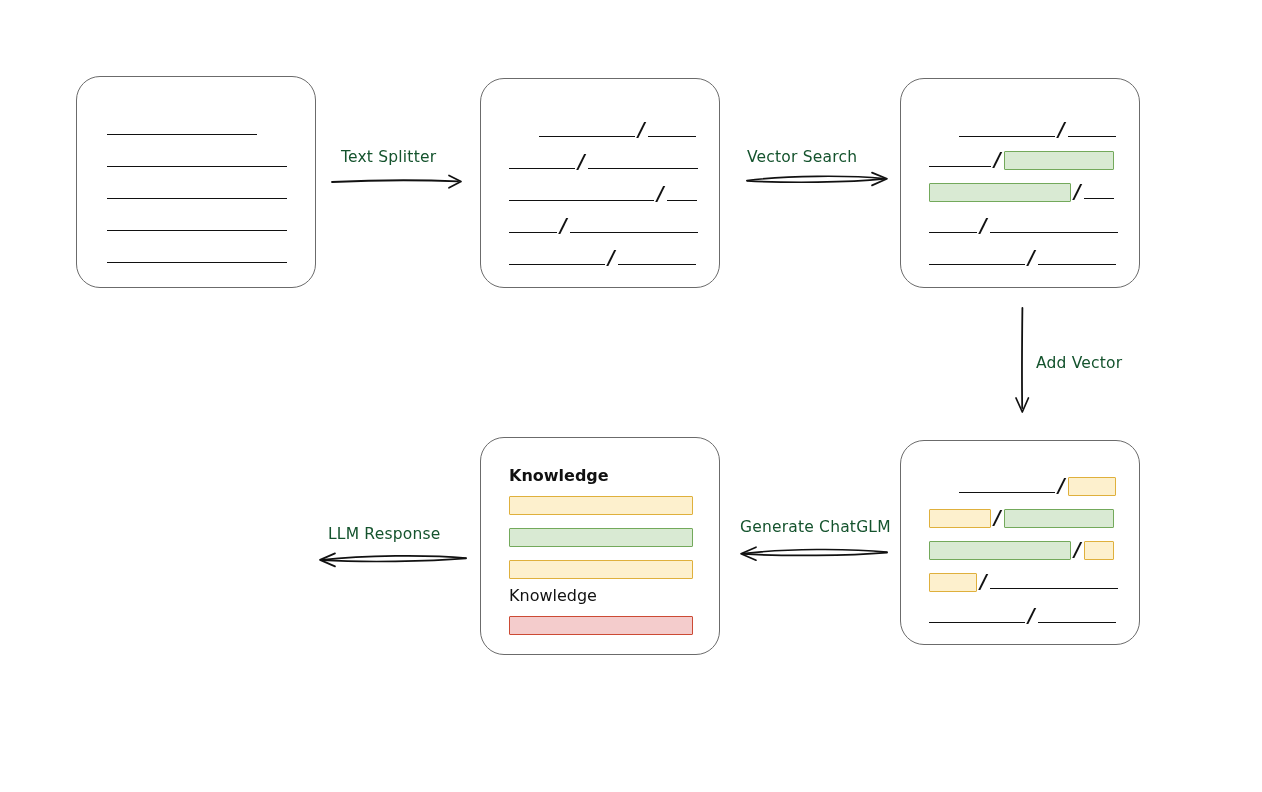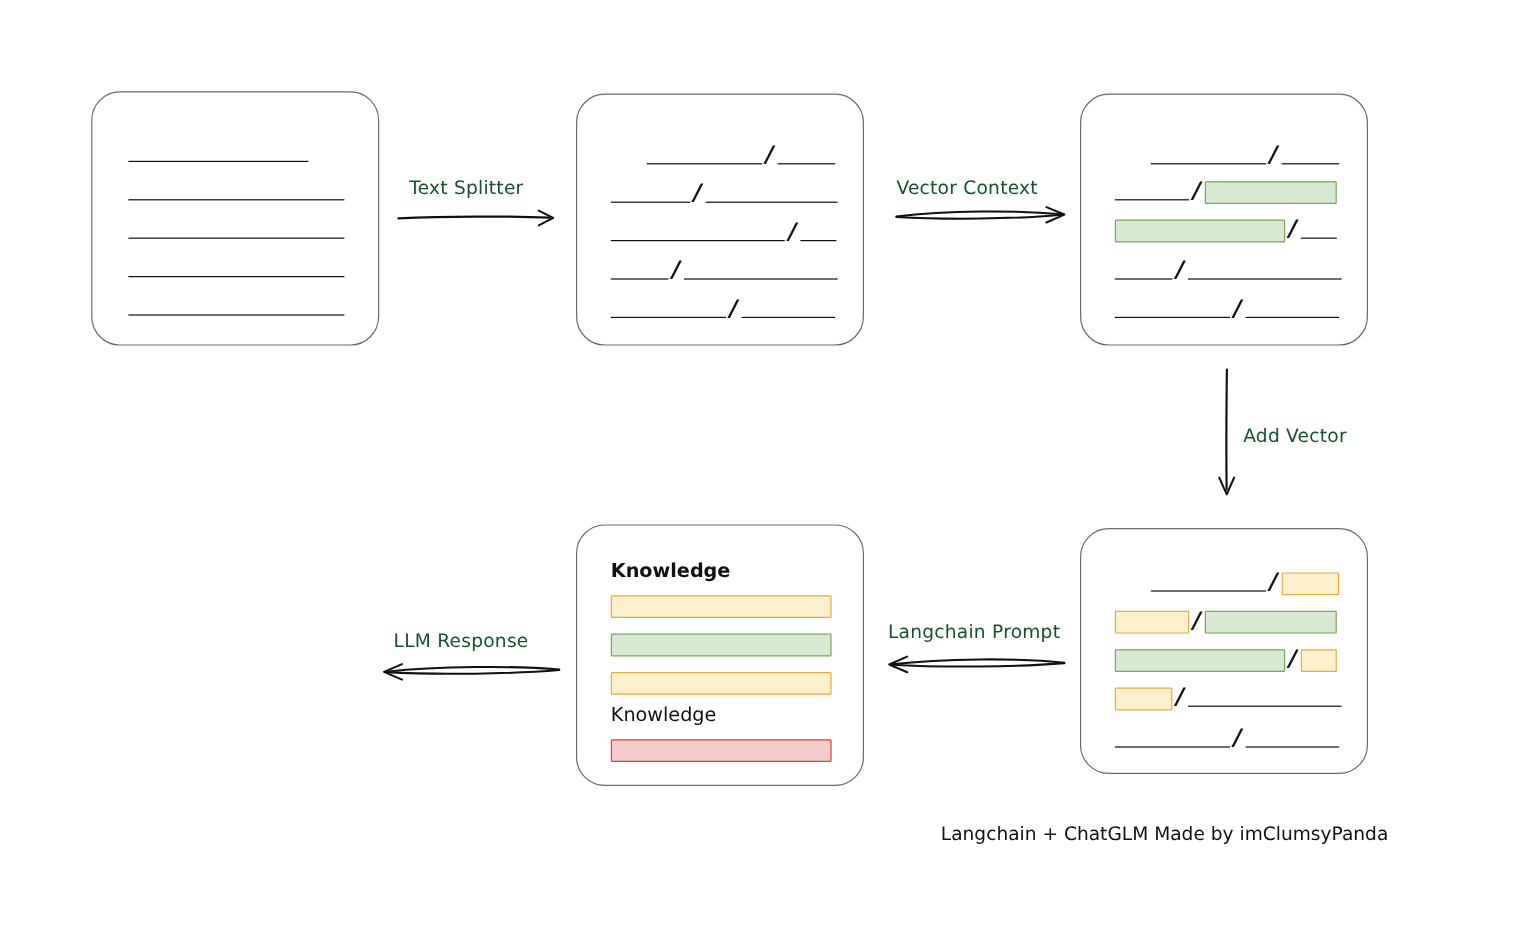--- a/index.html
+++ b/index.html
@@ -131,21 +131,21 @@
         <span class="seg" style="width:128px;"></span>
       </div>
       <div class="row" style="left:28px;top:168px;">
         <span class="seg" style="width:96px;"></span>
         <span class="slash">/</span>
         <span class="seg" style="width:78px;"></span>
       </div>
     </div>
   </div>
 
-  <div class="caption" style="left:747px;top:148px;">Vector Context</div>
+  <div class="caption" style="left:747px;top:148px;">Vector Search</div>
   <svg class="arrow" style="left:744px;top:168px;" width="150" height="26" viewBox="0 0 150 26">
     <path d="M3,12.5 C44,7.5 104,7.0 140,10.6" stroke-width="1.7" stroke-linecap="round"></path>
     <path d="M3,12.8 C44,15.2 104,14.6 140,10.9" stroke-width="1.7" stroke-linecap="round"></path>
     <path d="M128,4.6 L143,10.8 L128,17.4" stroke-width="1.7" stroke-linejoin="round" stroke-linecap="round"></path>
   </svg>
 
   <div class="box" id="matched-box" style="left:900px;top:78px;width:240px;height:210px;">
     <div class="box-inner">
       <div class="row" style="left:58px;top:40px;">
         <span class="seg" style="width:96px;"></span>
@@ -204,21 +204,21 @@
         <span class="seg" style="width:128px;"></span>
       </div>
       <div class="row" style="left:28px;top:164px;">
         <span class="seg" style="width:96px;"></span>
         <span class="slash">/</span>
         <span class="seg" style="width:78px;"></span>
       </div>
     </div>
   </div>
 
-  <div class="caption" style="left:740px;top:518px;">Langchain Prompt</div>
+  <div class="caption" style="left:740px;top:518px;">Generate ChatGLM</div>
   <svg class="arrow" style="left:738px;top:542px;" width="152" height="26" viewBox="0 0 152 26">
     <path d="M149,10.2 C110,6.2 48,6.6 5,11.6" stroke-width="1.7" stroke-linecap="round"></path>
     <path d="M149,10.6 C110,13.8 48,14.4 5,11.9" stroke-width="1.7" stroke-linecap="round"></path>
     <path d="M18,5.2 L3,11.7 L18,18.2" stroke-width="1.7" stroke-linejoin="round" stroke-linecap="round"></path>
   </svg>
 
   <div class="box" id="prompt-box" style="left:480px;top:437px;width:240px;height:218px;">
     <div class="box-inner">
       <div class="box-title" style="left:28px;top:28px;font-weight:bold;">Knowledge</div>
       <div class="bar yellow" style="left:28px;top:58px;width:184px;"></div>
@@ -230,15 +230,14 @@
   </div>
 
   <div class="caption" style="left:328px;top:525px;">LLM Response</div>
   <svg class="arrow" style="left:316px;top:548px;" width="152" height="26" viewBox="0 0 152 26">
     <path d="M150,10.0 C112,6.6 48,7.2 6,11.8" stroke-width="1.7" stroke-linecap="round"></path>
     <path d="M150,10.4 C112,13.6 48,14.6 6,12.1" stroke-width="1.7" stroke-linecap="round"></path>
     <path d="M19,5.4 L4,11.9 L19,18.4" stroke-width="1.7" stroke-linejoin="round" stroke-linecap="round"></path>
   </svg>
 
 
-  <div class="footer" style="left:784px;top:686px;">Langchain + ChatGLM Made by imClumsyPanda</div>
 
 </div>
 
 </body></html>

